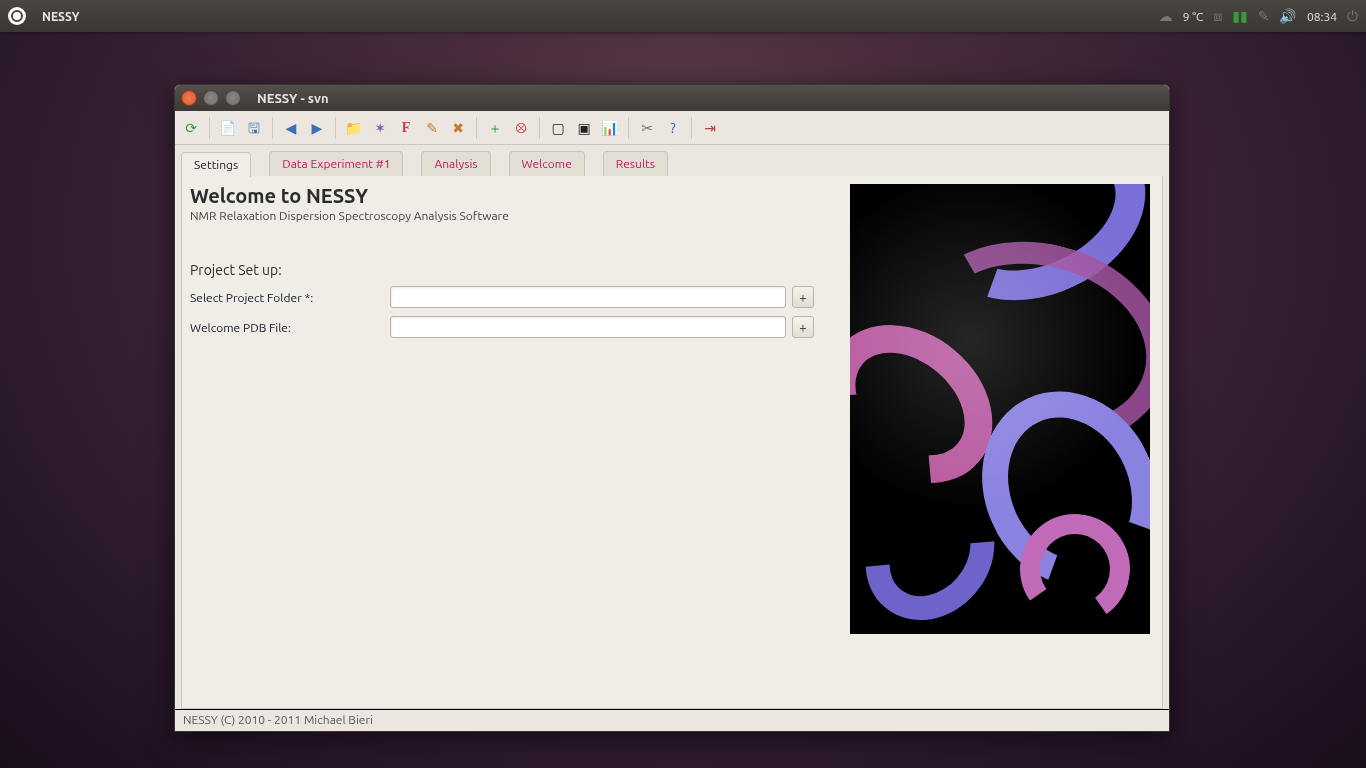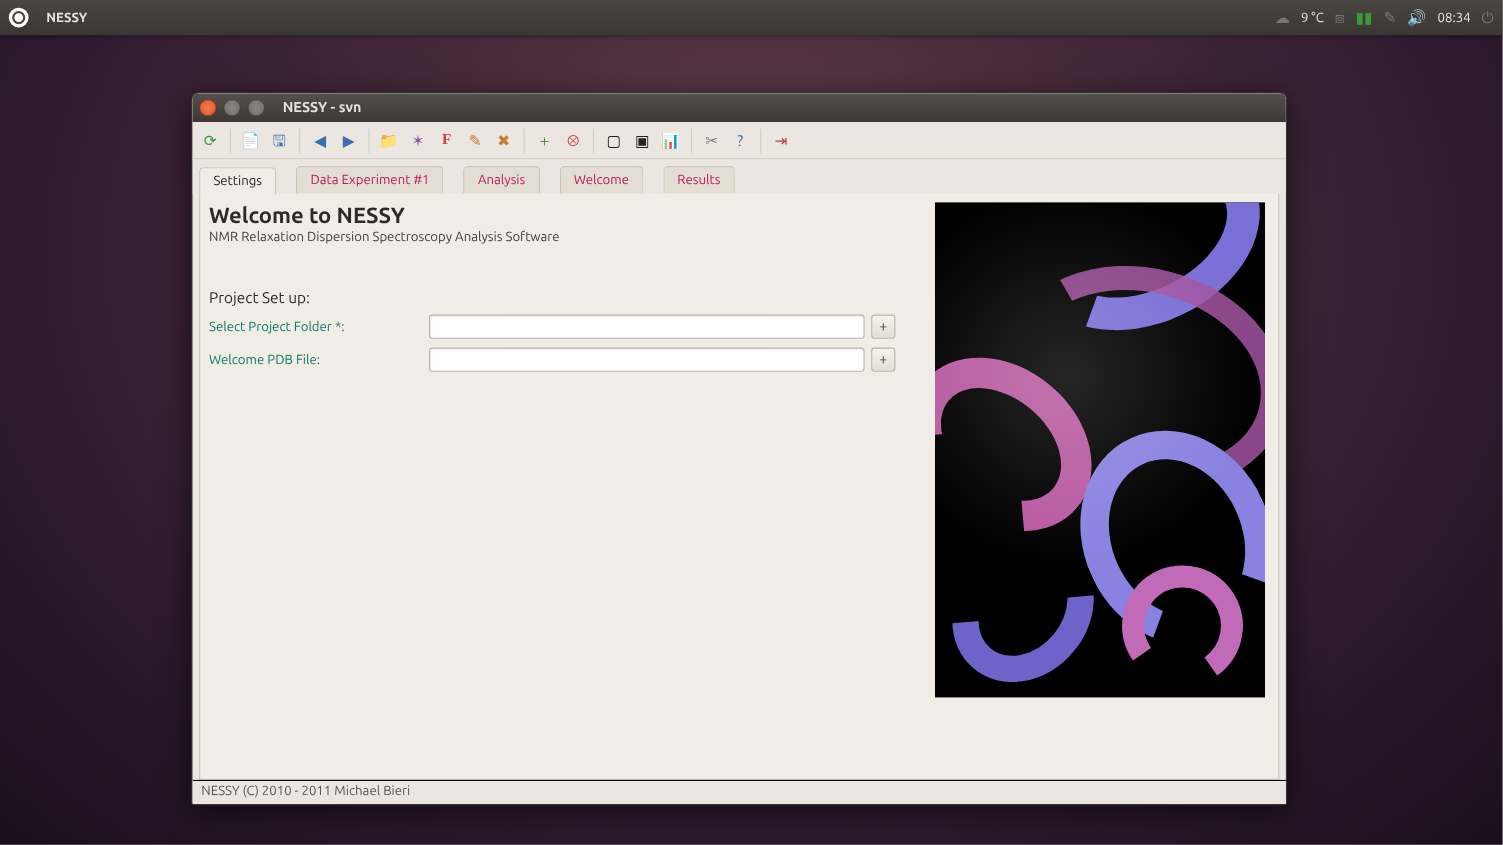--- a/index.html
+++ b/index.html
@@ -94,21 +94,21 @@
   display:flex; flex-direction:row;
   overflow:hidden;
 }
 .left {
   flex:1; min-width:0;
 }
 h1.welcome { font-size:20px; font-weight:bold; color:#2b2b2b; margin-top:2px;}
 .subtitle { color:#404040; font-size:12px; margin-top:2px; }
 h3.section { font-size:14px; font-weight:normal; margin-top:40px; color:#2b2b2b;}
 .formrow { display:flex; align-items:center; margin-top:8px; }
-.formrow label { width:200px; color:#0f766e; font-size:12px;}
+.formrow label { width:200px; color:#0f172a; font-size:12px;}
 .formrow input[type=text] {
   width:396px; height:22px;
   border:1px solid #b9b4a9; border-radius:3px;
   background:#fff; padding:0 4px;
   box-shadow: inset 1px 1px 2px rgba(0,0,0,.08);
 }
 .plusbtn {
   width:22px; height:22px; margin-left:6px;
   border:1px solid #b9b4a9; border-radius:3px;
   background:linear-gradient(#f6f3eb,#e3ded3);

